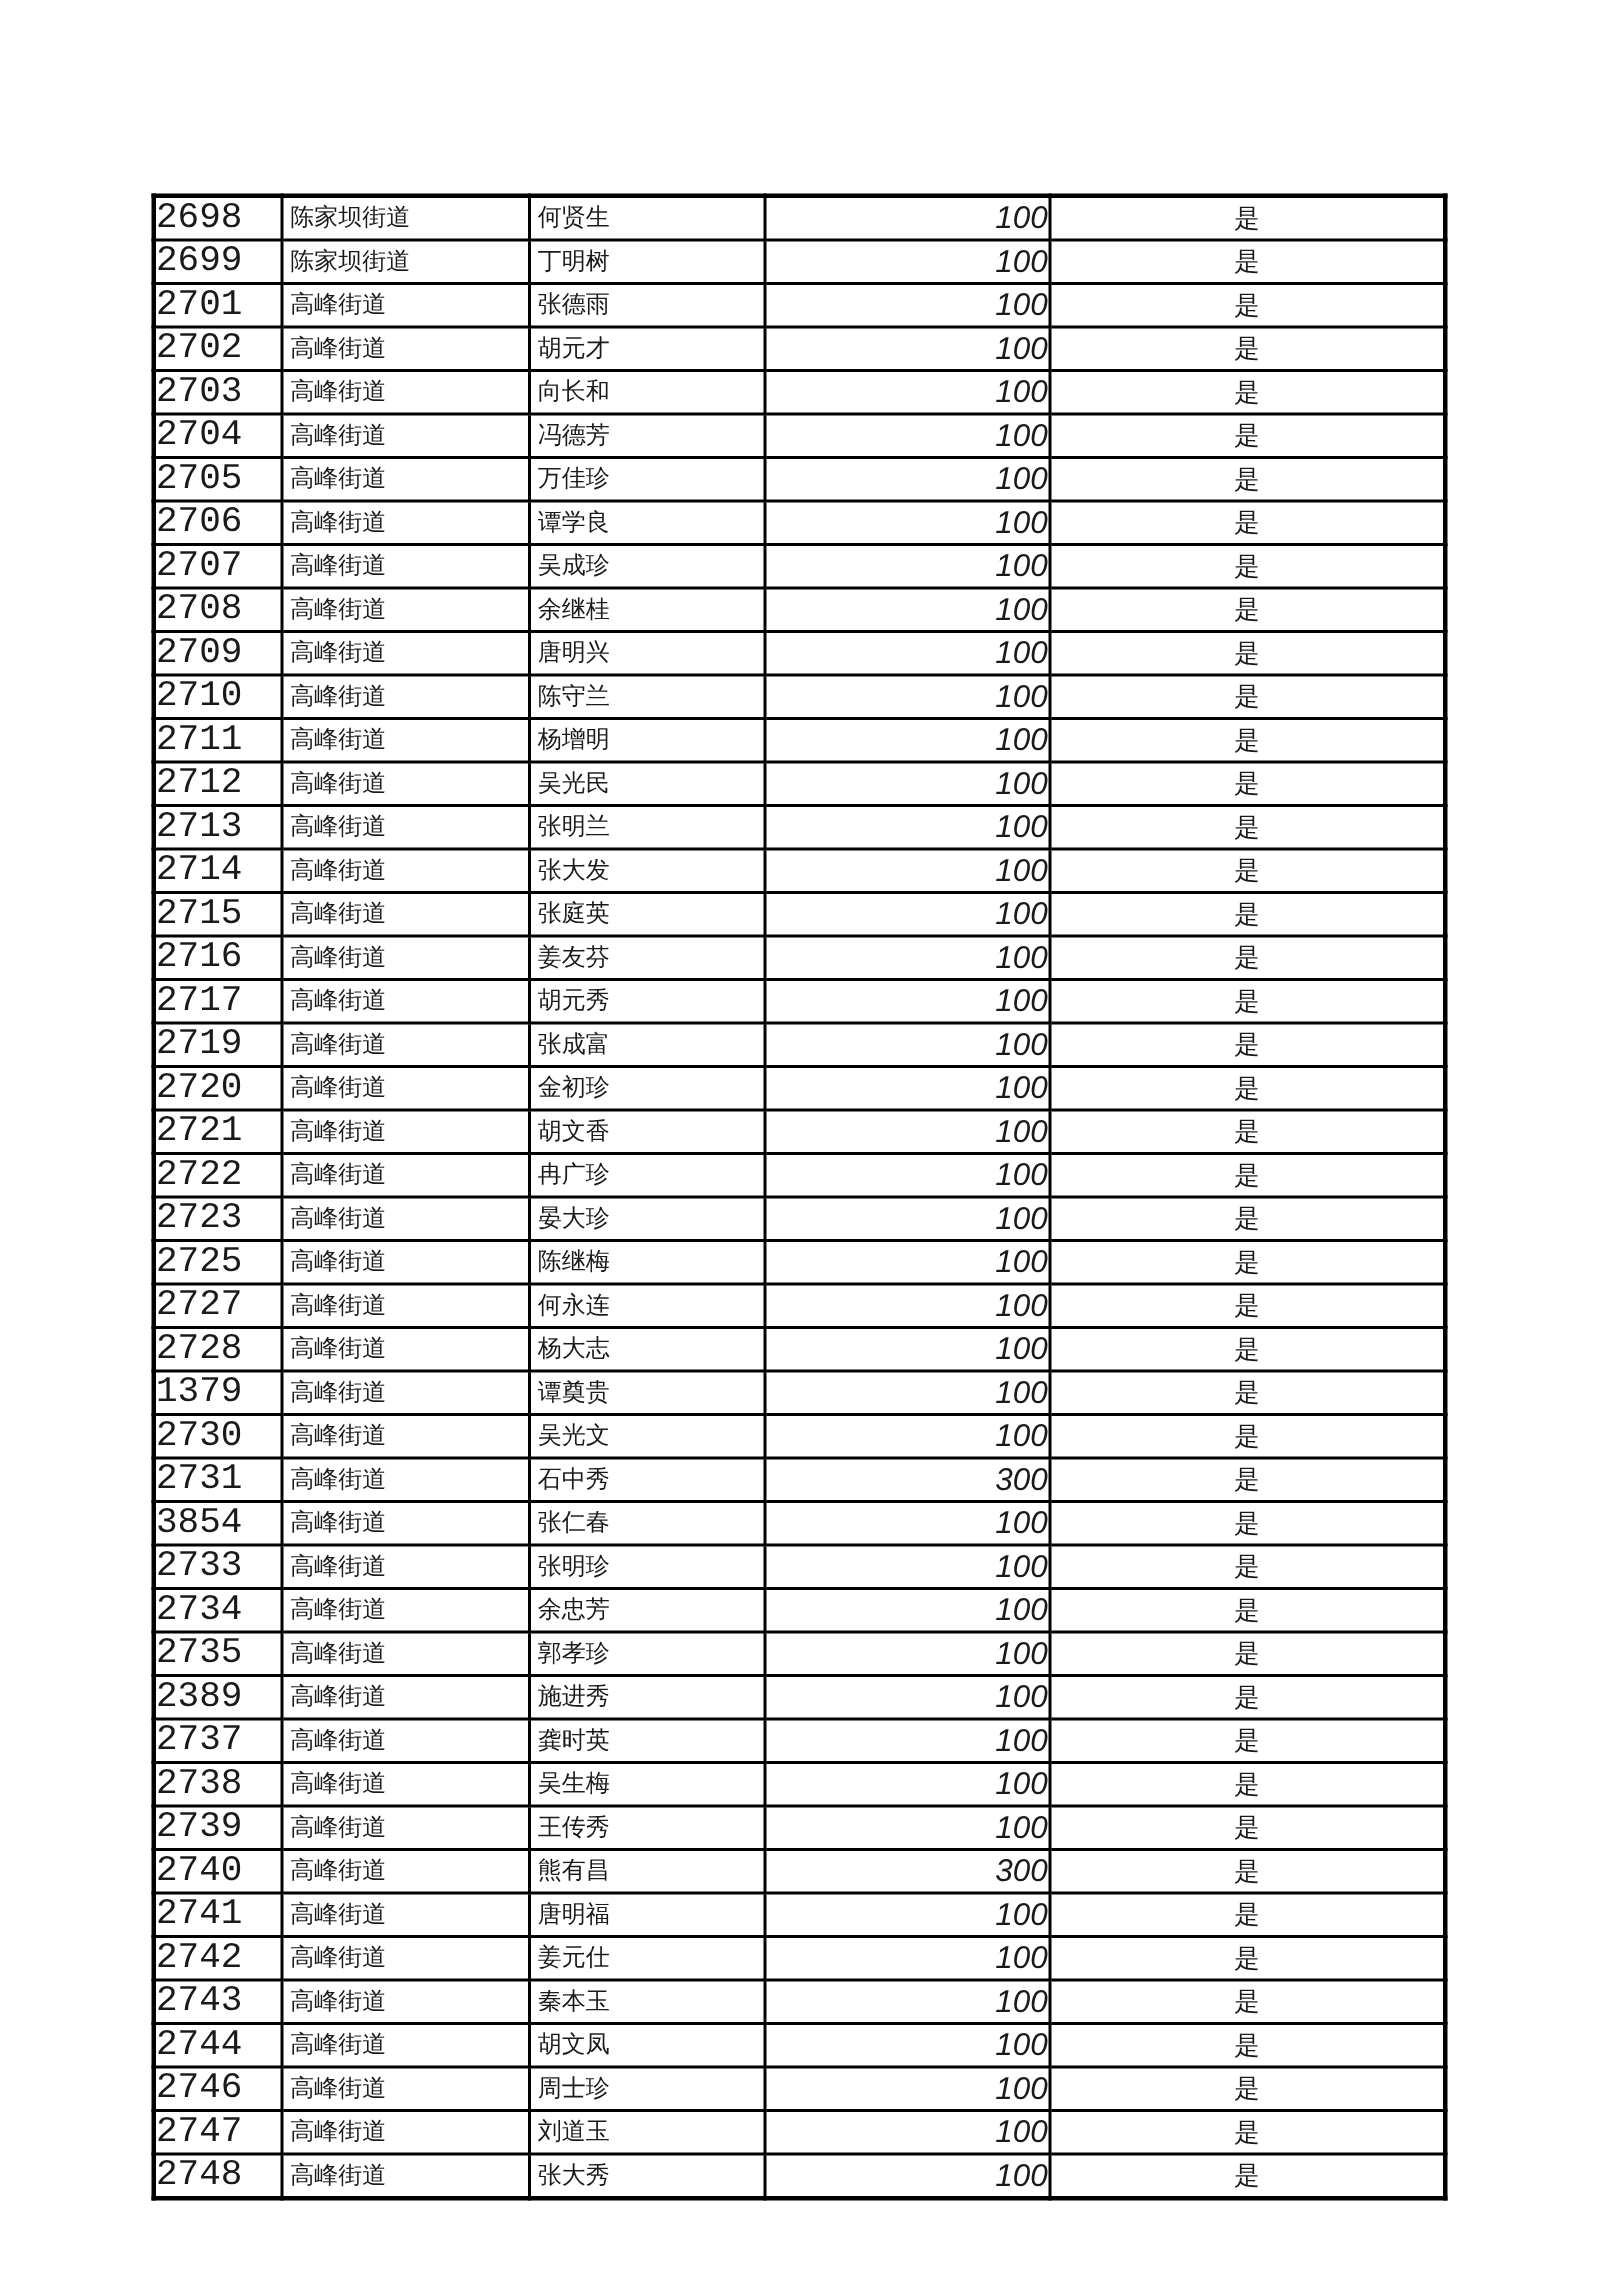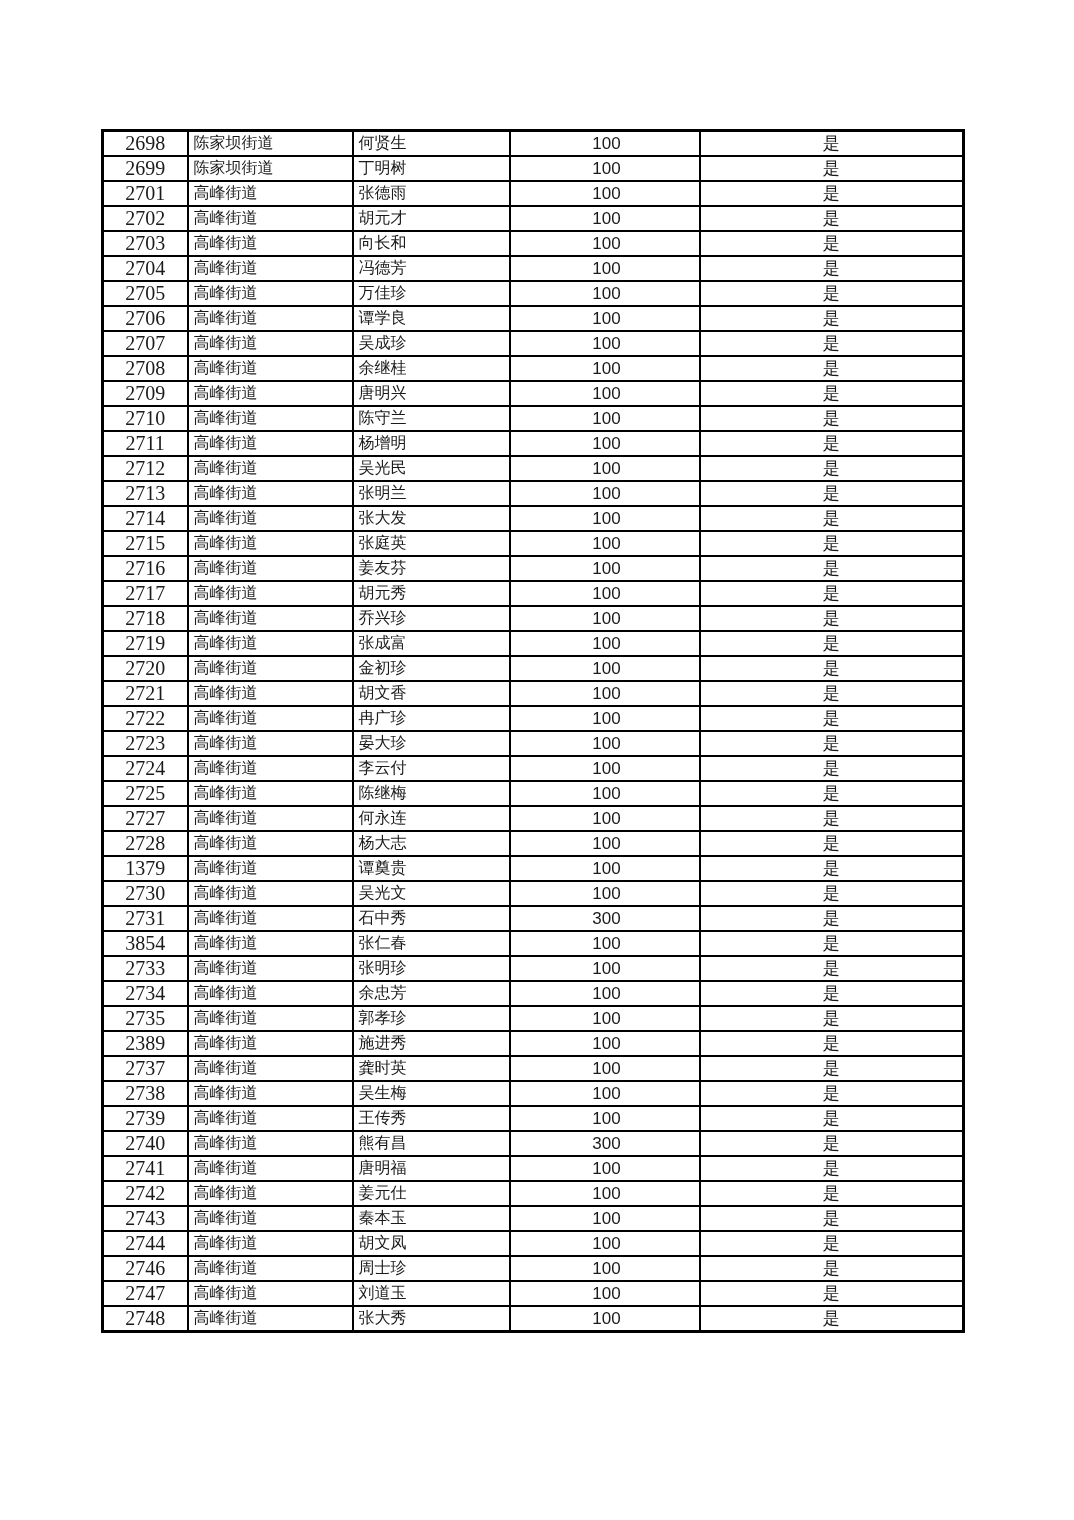--- a/index.html
+++ b/index.html
@@ -28,35 +28,35 @@
     padding: 0;
     overflow: hidden;
     white-space: nowrap;
     vertical-align: middle;
     color: #1a1a1a;
   }
   .data-table tr {
     height: 24.4px;
   }
   .col-index {
-    text-align: center;
-    font-family: Liberation Serif, serif;
-    font-size: 20px;
+    font-family: Liberation Mono, monospace;
+    font-size: 24px;
   }
   .col-street, .col-name {
     text-align: left;
     padding-left: 5px !important;
     font-family: "Liberation Serif", serif;
     font-size: 16px;
   }
   .col-amount {
-    text-align: center;
+    text-align: right;
     padding-left: 4px !important;
     font-family: "Liberation Sans", sans-serif;
-    font-size: 17px;
+    font-size: 21px;
+    font-style: italic;
   }
   .col-flag {
     text-align: center;
     font-family: "Liberation Serif", serif;
     font-size: 17px;
   }
 </style>
 </head>
 <body>
 
@@ -197,27 +197,20 @@
           <td class="col-flag">是</td>
         </tr>
         <tr>
           <td class="col-index">2717</td>
           <td class="col-street">高峰街道</td>
           <td class="col-name">胡元秀</td>
           <td class="col-amount">100</td>
           <td class="col-flag">是</td>
         </tr>
         <tr>
-          <td class="col-index">2718</td>
-          <td class="col-street">高峰街道</td>
-          <td class="col-name">乔兴珍</td>
-          <td class="col-amount">100</td>
-          <td class="col-flag">是</td>
-        </tr>
-        <tr>
           <td class="col-index">2719</td>
           <td class="col-street">高峰街道</td>
           <td class="col-name">张成富</td>
           <td class="col-amount">100</td>
           <td class="col-flag">是</td>
         </tr>
         <tr>
           <td class="col-index">2720</td>
           <td class="col-street">高峰街道</td>
           <td class="col-name">金初珍</td>
@@ -235,27 +228,20 @@
           <td class="col-index">2722</td>
           <td class="col-street">高峰街道</td>
           <td class="col-name">冉广珍</td>
           <td class="col-amount">100</td>
           <td class="col-flag">是</td>
         </tr>
         <tr>
           <td class="col-index">2723</td>
           <td class="col-street">高峰街道</td>
           <td class="col-name">晏大珍</td>
-          <td class="col-amount">100</td>
-          <td class="col-flag">是</td>
-        </tr>
-        <tr>
-          <td class="col-index">2724</td>
-          <td class="col-street">高峰街道</td>
-          <td class="col-name">李云付</td>
           <td class="col-amount">100</td>
           <td class="col-flag">是</td>
         </tr>
         <tr>
           <td class="col-index">2725</td>
           <td class="col-street">高峰街道</td>
           <td class="col-name">陈继梅</td>
           <td class="col-amount">100</td>
           <td class="col-flag">是</td>
         </tr>

